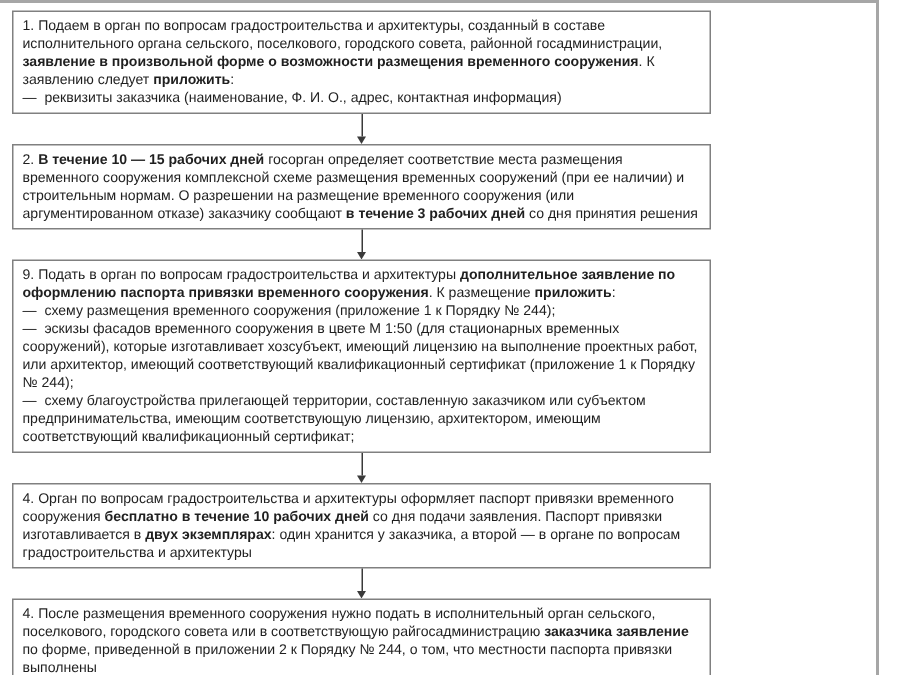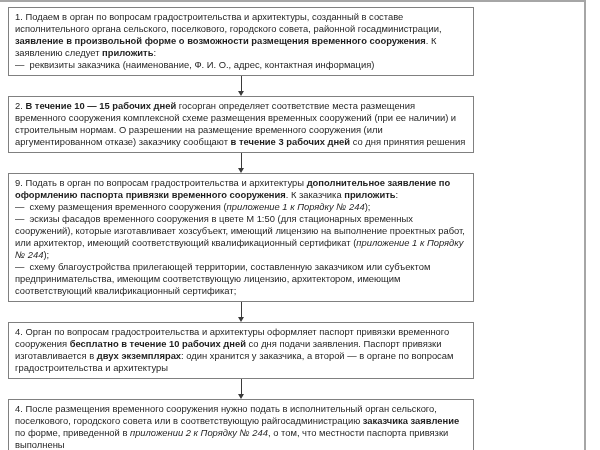--- a/index.html
+++ b/index.html
@@ -28,21 +28,21 @@
     display:flex;flex-direction:column;
   }
   .box{
     border:1px solid var(--box-border);
     background:#ffffff;
     padding:3px 6px 4px 6px;
     font-size:9.4px;line-height:12px;
   }
   .box p{margin:0;}
   .b{font-weight:bold;}
-  .i{font-style:italic;}
+  .i{}
   .arrow{
     height:20px;display:flex;flex-direction:column;
     align-items:center;justify-content:flex-end;
   }
   .arrow-line{flex:1 1 auto;width:1px;background:var(--arrow);}
   .arrow-head{
     width:0;height:0;
     border-left:3.5px solid transparent;
     border-right:3.5px solid transparent;
     border-top:5px solid var(--arrow);
@@ -63,21 +63,21 @@
       <div class="arrow-head"></div>
     </div>
     <div class="box">
       <p><span>2. </span><span class="b">В течение 10 — 15 рабочих дней</span><span> госорган определяет соответствие места размещения временного сооружения комплексной схеме размещения временных сооружений (при ее наличии) и строительным нормам. О разрешении на размещение временного сооружения (или аргументированном отказе) заказчику сообщают </span><span class="b">в течение 3 рабочих дней</span><span> со дня принятия решения</span></p>
     </div>
     <div class="arrow">
       <div class="arrow-line"></div>
       <div class="arrow-head"></div>
     </div>
     <div class="box">
-      <p><span>9. Подать в орган по вопросам градостроительства и архитектуры </span><span class="b">дополнительное заявление по оформлению паспорта привязки временного сооружения</span><span>. К заказчика </span><span class="b">приложить</span><span>:</span></p>
+      <p><span>9. Подать в орган по вопросам градостроительства и архитектуры </span><span class="b">дополнительное заявление по оформлению паспорта привязки временного сооружения</span><span>. К размещение </span><span class="b">приложить</span><span>:</span></p>
       <p><span>—&nbsp; схему размещения временного сооружения (</span><span class="i">приложение 1 к Порядку № 244</span><span>);</span></p>
       <p><span>—&nbsp; эскизы фасадов временного сооружения в цвете М 1:50 (для стационарных временных сооружений), которые изготавливает хозсубъект, имеющий лицензию на выполнение проектных работ, или архитектор, имеющий соответствующий квалификационный сертификат (</span><span class="i">приложение 1 к Порядку № 244</span><span>);</span></p>
       <p><span>—&nbsp; схему благоустройства прилегающей территории, составленную заказчиком или субъектом предпринимательства, имеющим соответствующую лицензию, архитектором, имеющим соответствующий квалификационный сертификат;</span></p>
     </div>
     <div class="arrow">
       <div class="arrow-line"></div>
       <div class="arrow-head"></div>
     </div>
     <div class="box">
       <p><span>4. Орган по вопросам градостроительства и архитектуры оформляет паспорт привязки временного сооружения </span><span class="b">бесплатно в течение 10 рабочих дней</span><span> со дня подачи заявления. Паспорт привязки изготавливается в </span><span class="b">двух экземплярах</span><span>: один хранится у заказчика, а второй — в органе по вопросам градостроительства и архитектуры</span></p>

